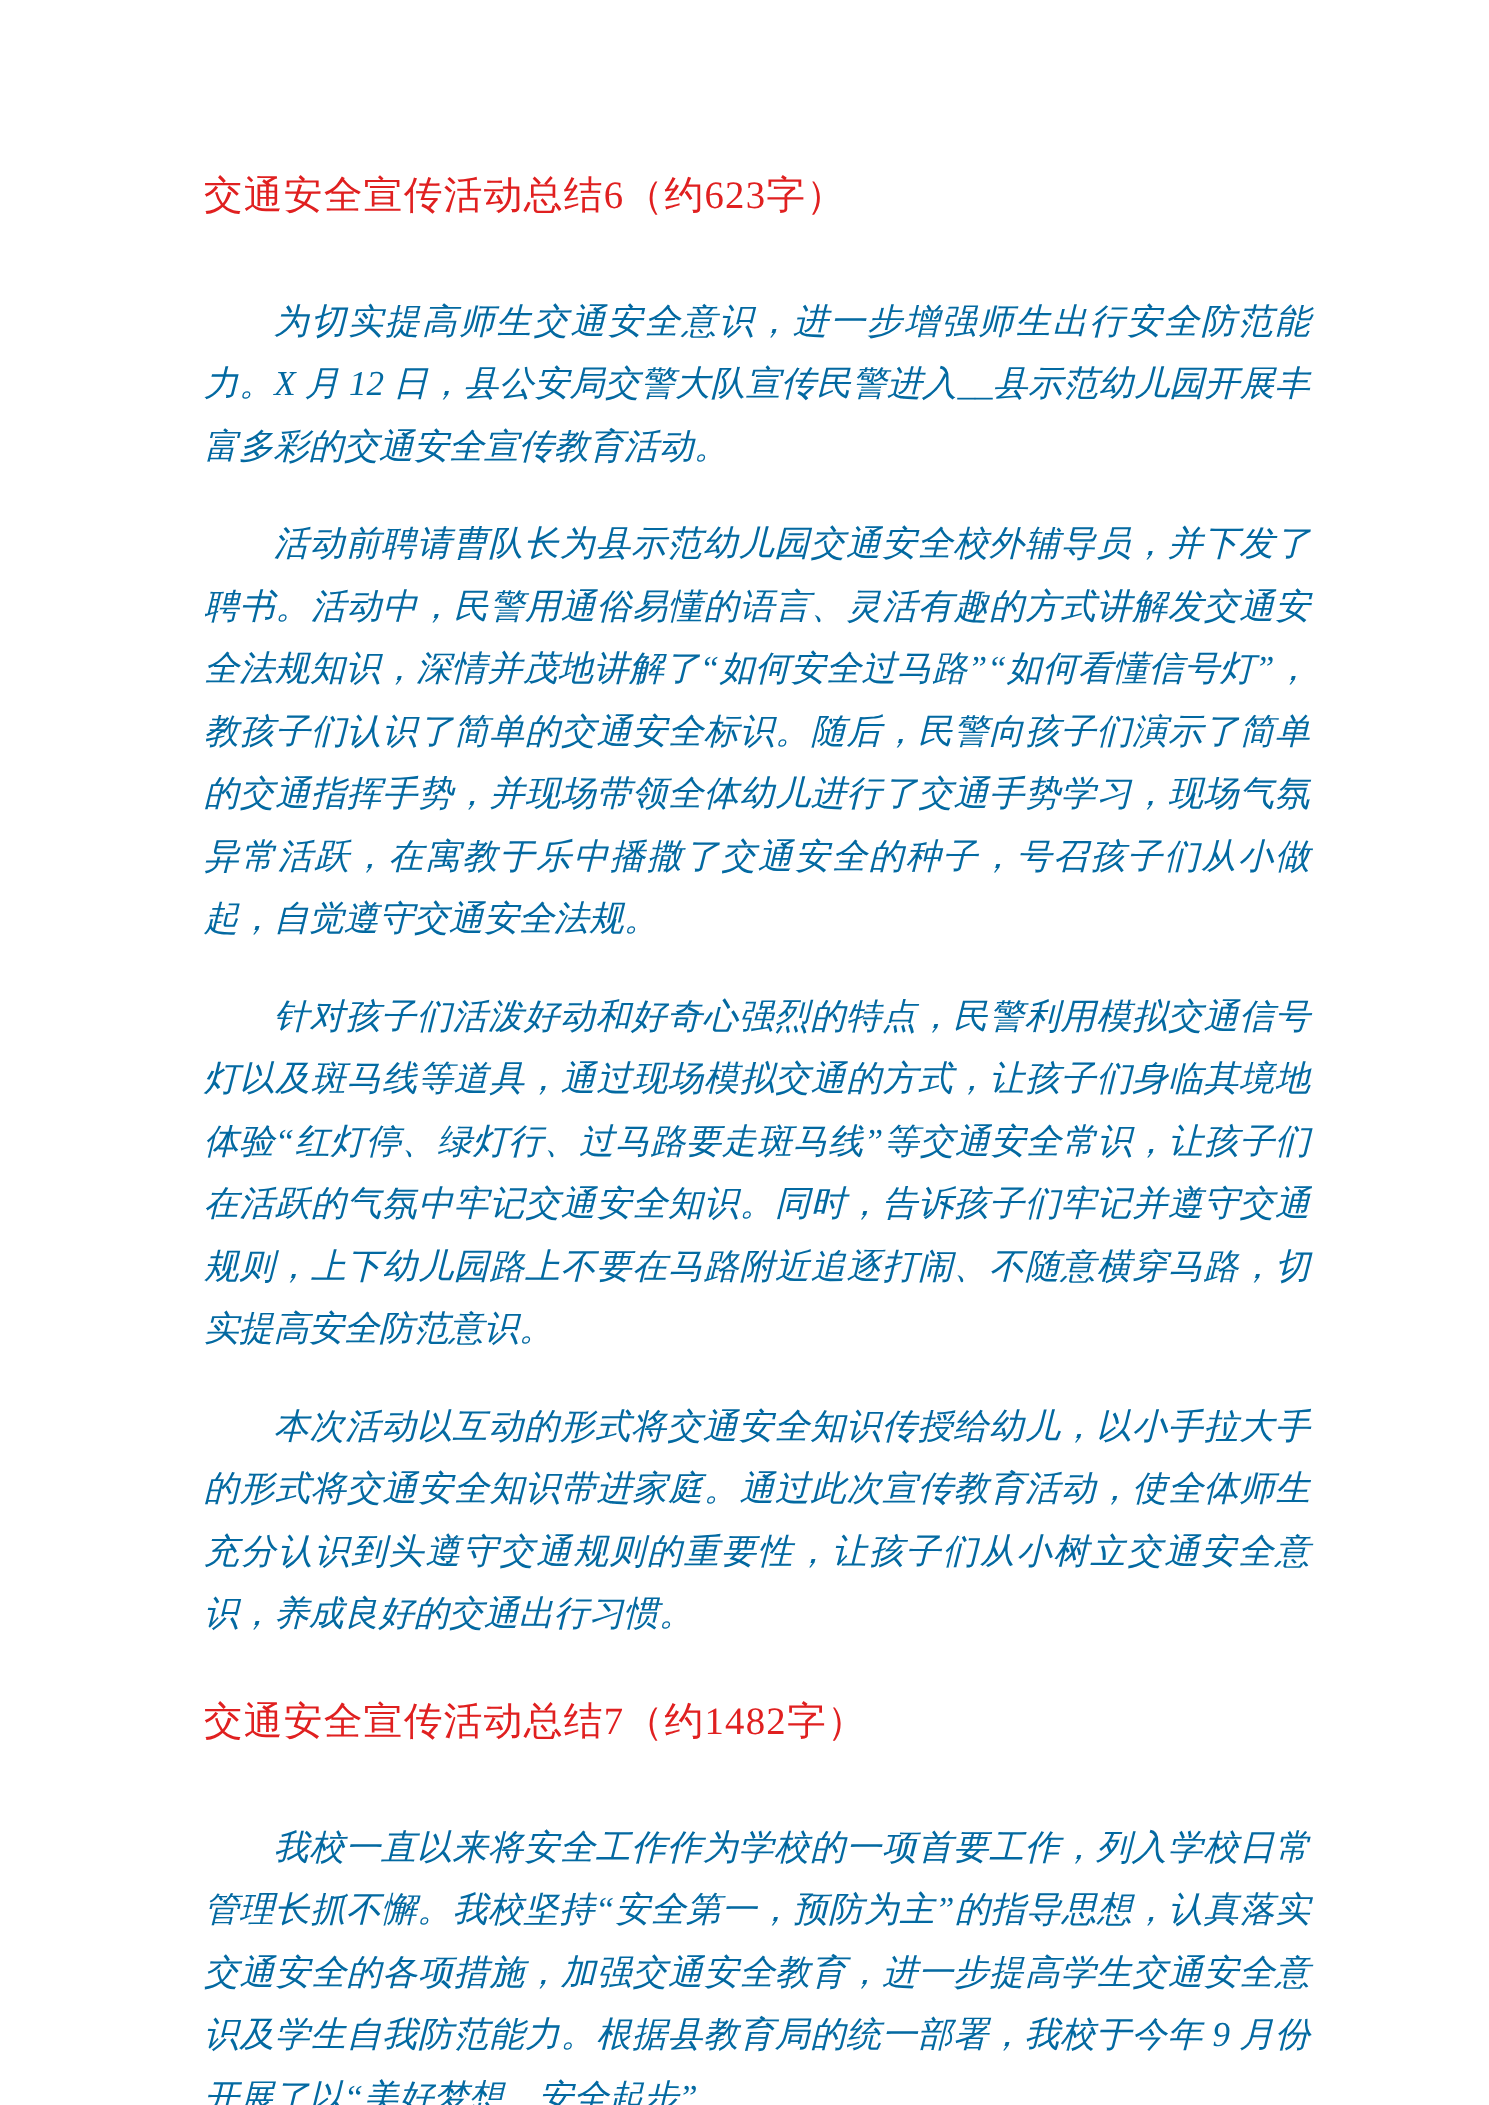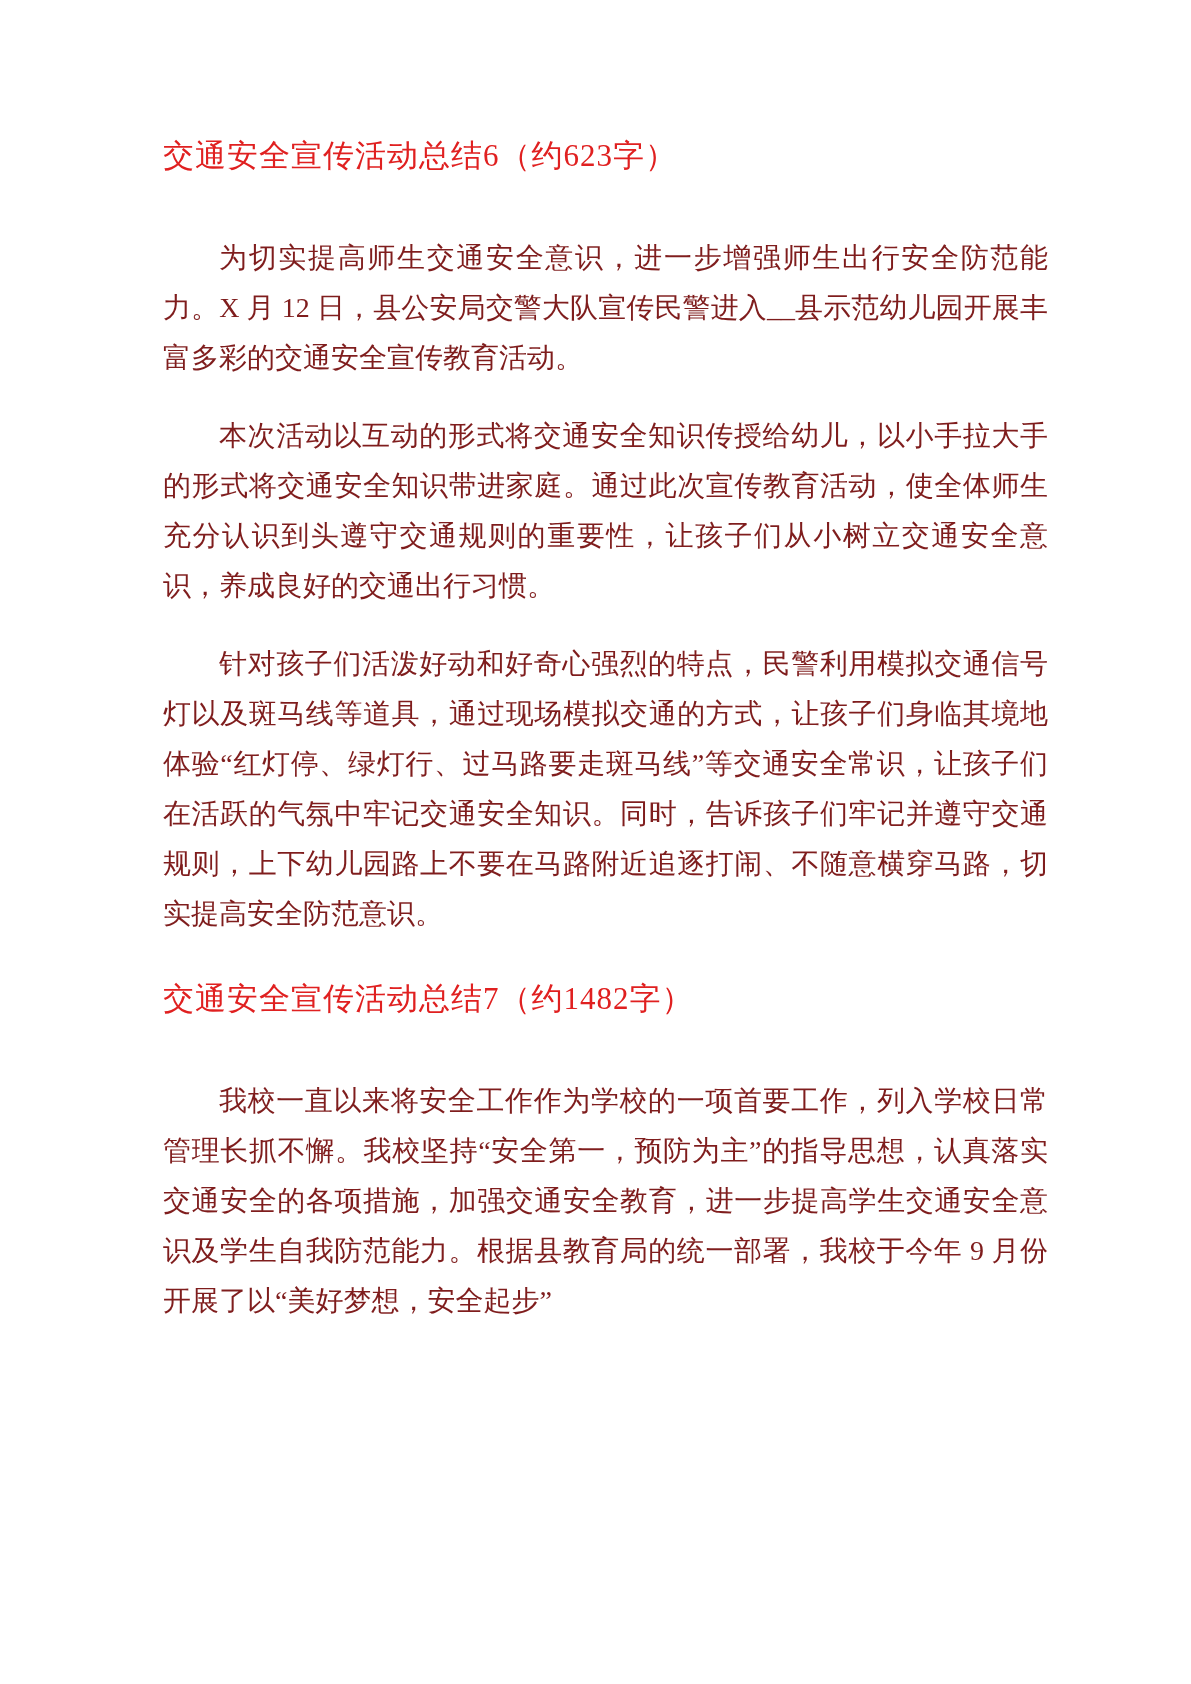--- a/index.html
+++ b/index.html
@@ -27,42 +27,44 @@
       color: #e02020;
       margin: 0 0 62px 0;
       letter-spacing: 1px;
     }
     .doc-heading.second {
       margin-top: 44px;
     }
     .doc-paragraph {
       font-size: 28px;
       line-height: 50px;
-      color: #7f1d1d;
+      color: #0369a1;
       margin: 0 0 28px 0;
       text-indent: 2em;
       text-align: justify;
       word-break: break-all;
+      font-style: italic;
     }
     section { margin: 0; padding: 0; }
   </style>
 </head>
 <body>
 
 <div class="page">
 
   <section>
     <h2 class="doc-heading">交通安全宣传活动总结6（约623字）</h2>
 
     <p class="doc-paragraph">为切实提高师生交通安全意识，进一步增强师生出行安全防范能力。X 月 12 日，县公安局交警大队宣传民警进入__县示范幼儿园开展丰富多彩的交通安全宣传教育活动。</p>
 
+    <p class="doc-paragraph">活动前聘请曹队长为县示范幼儿园交通安全校外辅导员，并下发了聘书。活动中，民警用通俗易懂的语言、灵活有趣的方式讲解发交通安全法规知识，深情并茂地讲解了“如何安全过马路”“如何看懂信号灯”，教孩子们认识了简单的交通安全标识。随后，民警向孩子们演示了简单的交通指挥手势，并现场带领全体幼儿进行了交通手势学习，现场气氛异常活跃，在寓教于乐中播撒了交通安全的种子，号召孩子们从小做起，自觉遵守交通安全法规。</p>
+
+    <p class="doc-paragraph">针对孩子们活泼好动和好奇心强烈的特点，民警利用模拟交通信号灯以及斑马线等道具，通过现场模拟交通的方式，让孩子们身临其境地体验“红灯停、绿灯行、过马路要走斑马线”等交通安全常识，让孩子们在活跃的气氛中牢记交通安全知识。同时，告诉孩子们牢记并遵守交通规则，上下幼儿园路上不要在马路附近追逐打闹、不随意横穿马路，切实提高安全防范意识。</p>
 
     <p class="doc-paragraph">本次活动以互动的形式将交通安全知识传授给幼儿，以小手拉大手的形式将交通安全知识带进家庭。通过此次宣传教育活动，使全体师生充分认识到头遵守交通规则的重要性，让孩子们从小树立交通安全意识，养成良好的交通出行习惯。</p>
-
-    <p class="doc-paragraph">针对孩子们活泼好动和好奇心强烈的特点，民警利用模拟交通信号灯以及斑马线等道具，通过现场模拟交通的方式，让孩子们身临其境地体验“红灯停、绿灯行、过马路要走斑马线”等交通安全常识，让孩子们在活跃的气氛中牢记交通安全知识。同时，告诉孩子们牢记并遵守交通规则，上下幼儿园路上不要在马路附近追逐打闹、不随意横穿马路，切实提高安全防范意识。</p>
   </section>
 
   <section>
     <h2 class="doc-heading second">交通安全宣传活动总结7（约1482字）</h2>
 
     <p class="doc-paragraph">我校一直以来将安全工作作为学校的一项首要工作，列入学校日常管理长抓不懈。我校坚持“安全第一，预防为主”的指导思想，认真落实交通安全的各项措施，加强交通安全教育，进一步提高学生交通安全意识及学生自我防范能力。根据县教育局的统一部署，我校于今年 9 月份开展了以“美好梦想，安全起步”</p>
   </section>
 
 </div>
 

